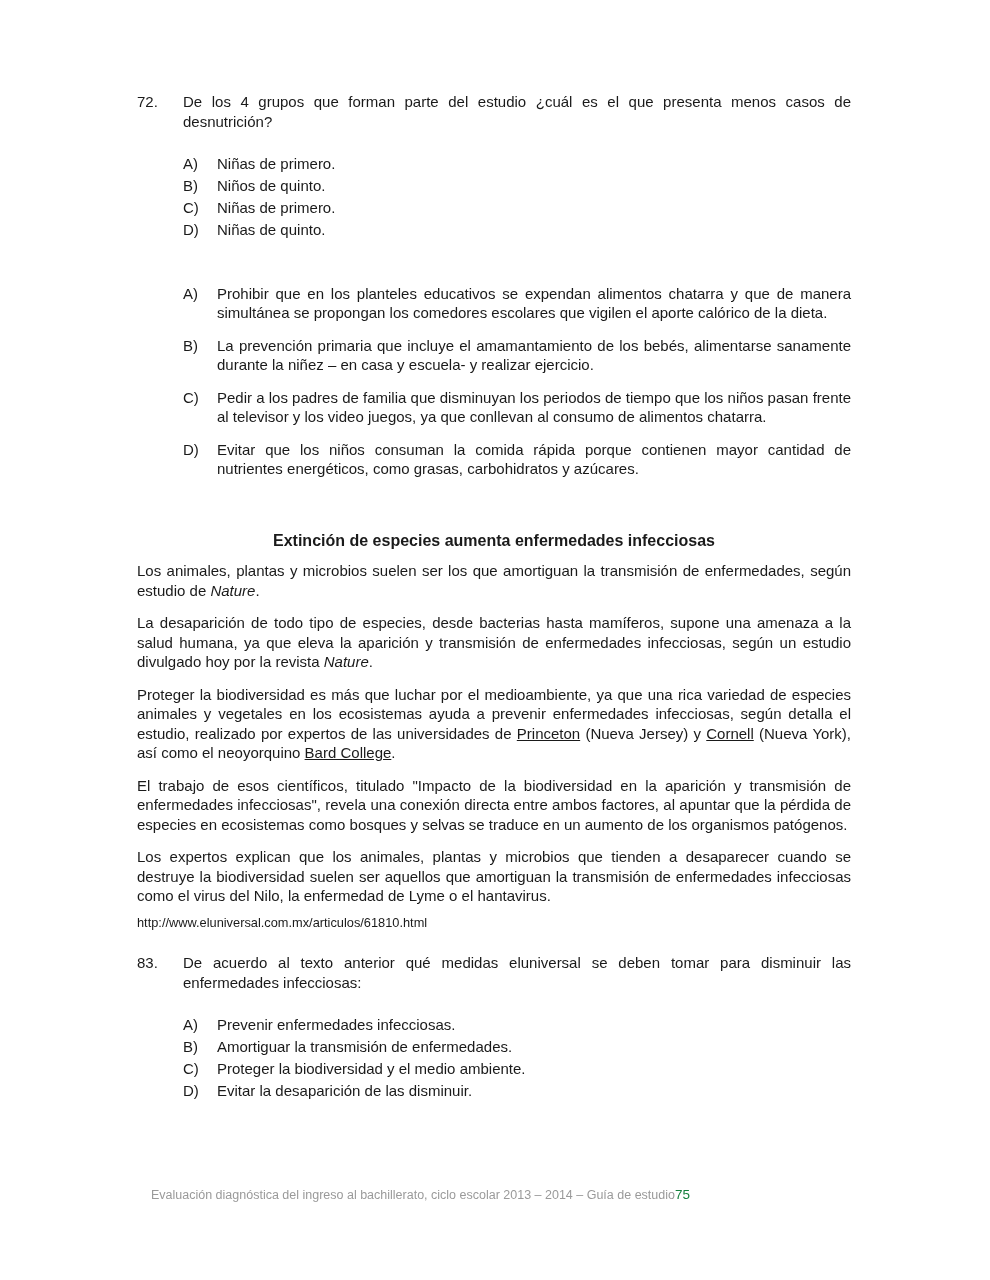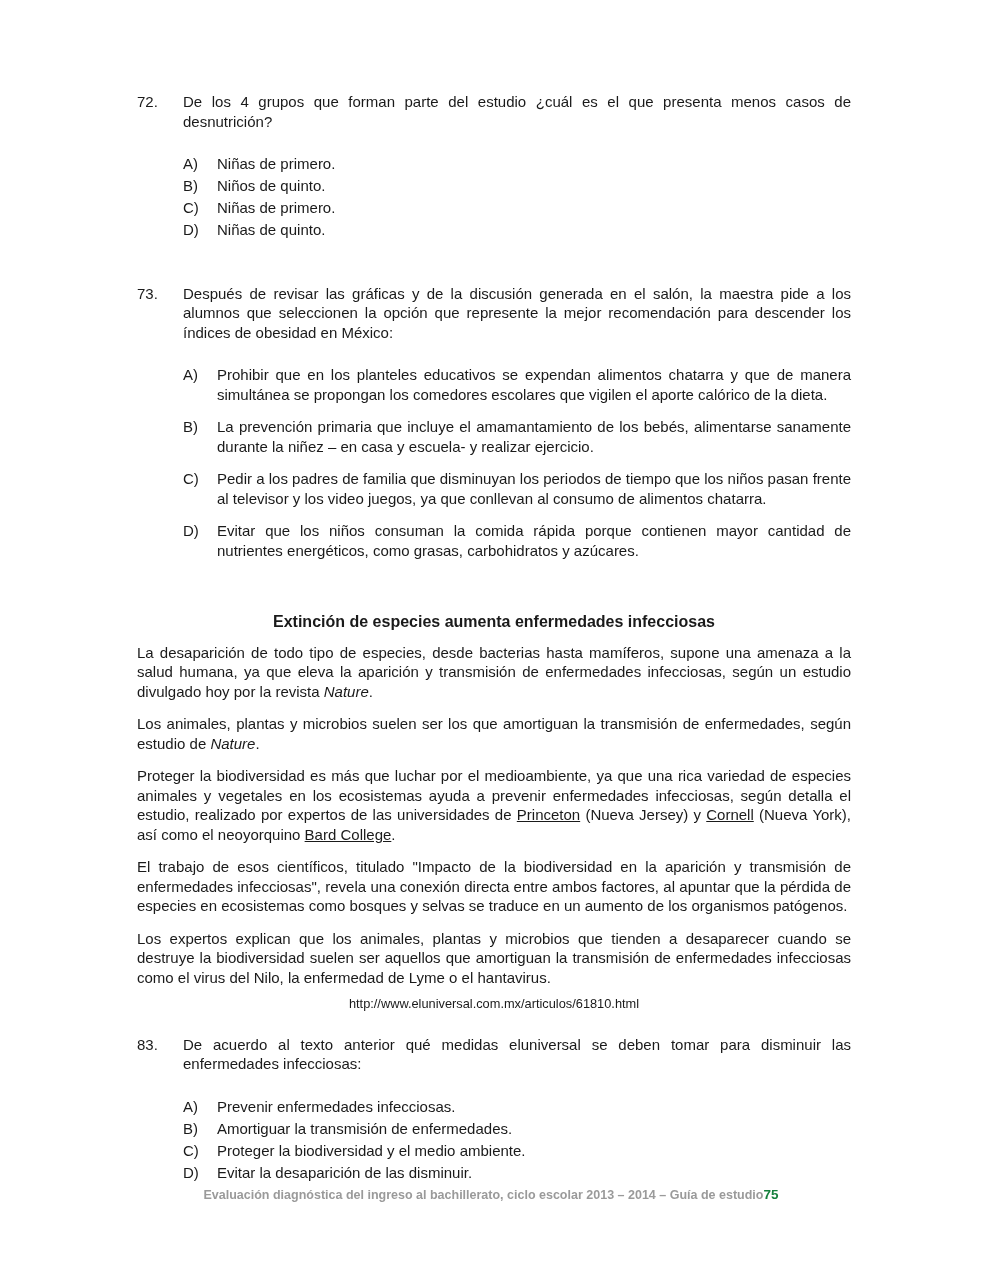--- a/index.html
+++ b/index.html
@@ -62,34 +62,33 @@
     text-align: center;
     margin: 0 0 10px 0;
   }
   .apara {
     margin: 0 0 13px 0;
     text-align: justify;
   }
   .apara .it { font-style: italic; }
   .apara .un { text-decoration: underline; }
   .source-url {
-    text-align: center;
+    text-align: left;
     font-size: 12.8px;
     margin-top: -4px;
     margin-bottom: 22px;
   }
   .footer {
     position: absolute;
-    left: 131px;
+    left: 151px;
     right: 139px;
     top: 1186px;
     display: flex;
-    justify-content: center;
+    justify-content: flex-start;
     align-items: baseline;
-    font-weight: bold;
   }
   .footer-left {
     font-size: 12.5px;
     color: #9a9a9a;
   }
   .footer-page {
     font-size: 13.5px;
     color: #15803d;
   }
 </style>
@@ -117,24 +116,20 @@
         <div class="otext">Niñas de primero.</div>
       </div>
       <div class="option">
         <div class="olabel">D)</div>
         <div class="otext">Niñas de quinto.</div>
       </div>
     </div>
   </section>
 
   <section class="question">
-    <div class="qrow">
-      <div class="qnum">73.</div>
-      <div class="qstem">Después de revisar las gráficas y de la discusión generada en el salón, la maestra pide a los alumnos que seleccionen la opción que represente la mejor recomendación para descender los índices de obesidad en México:</div>
-    </div>
     <div class="options options-loose">
       <div class="option">
         <div class="olabel">A)</div>
         <div class="otext">Prohibir que en los planteles educativos se expendan alimentos chatarra y que de manera simultánea se propongan los comedores escolares que vigilen el aporte calórico de la dieta.</div>
       </div>
       <div class="option">
         <div class="olabel">B)</div>
         <div class="otext">La prevención primaria que incluye el amamantamiento de los bebés, alimentarse sanamente durante la niñez – en casa y escuela- y realizar ejercicio.</div>
       </div>
       <div class="option">
@@ -143,22 +138,22 @@
       </div>
       <div class="option">
         <div class="olabel">D)</div>
         <div class="otext">Evitar que los niños consuman la comida rápida porque contienen mayor cantidad de nutrientes energéticos, como grasas, carbohidratos y azúcares.</div>
       </div>
     </div>
   </section>
 
   <section class="article">
     <h2 class="article-title">Extinción de especies aumenta enfermedades infecciosas</h2>
+    <p class="apara"><span>Los animales, plantas y microbios suelen ser los que amortiguan la transmisión de enfermedades, según estudio de </span><span class="it">Nature</span><span>.</span></p>
     <p class="apara"><span>La desaparición de todo tipo de especies, desde bacterias hasta mamíferos, supone una amenaza a la salud humana, ya que eleva la aparición y transmisión de enfermedades infecciosas, según un estudio divulgado hoy por la revista </span><span class="it">Nature</span><span>.</span></p>
-    <p class="apara"><span>Los animales, plantas y microbios suelen ser los que amortiguan la transmisión de enfermedades, según estudio de </span><span class="it">Nature</span><span>.</span></p>
     <p class="apara"><span>Proteger la biodiversidad es más que luchar por el medioambiente, ya que una rica variedad de especies animales y vegetales en los ecosistemas ayuda a prevenir enfermedades infecciosas, según detalla el estudio, realizado por expertos de las universidades de </span><span class="un">Princeton</span><span> (Nueva Jersey) y </span><span class="un">Cornell</span><span> (Nueva York), así como el neoyorquino </span><span class="un">Bard College</span><span>.</span></p>
     <p class="apara"><span>El trabajo de esos científicos, titulado "Impacto de la biodiversidad en la aparición y transmisión de enfermedades infecciosas", revela una conexión directa entre ambos factores, al apuntar que la pérdida de especies en ecosistemas como bosques y selvas se traduce en un aumento de los organismos patógenos.</span></p>
     <p class="apara"><span>Los expertos explican que los animales, plantas y microbios que tienden a desaparecer cuando se destruye la biodiversidad suelen ser aquellos que amortiguan la transmisión de enfermedades infecciosas como el virus del Nilo, la enfermedad de Lyme o el hantavirus.</span></p>
     <div class="source-url">http://www.eluniversal.com.mx/articulos/61810.html</div>
   </section>
 
   <section class="question">
     <div class="qrow">
       <div class="qnum">83.</div>
       <div class="qstem">De acuerdo al texto anterior qué medidas eluniversal se deben tomar para disminuir las enfermedades infecciosas:</div>

